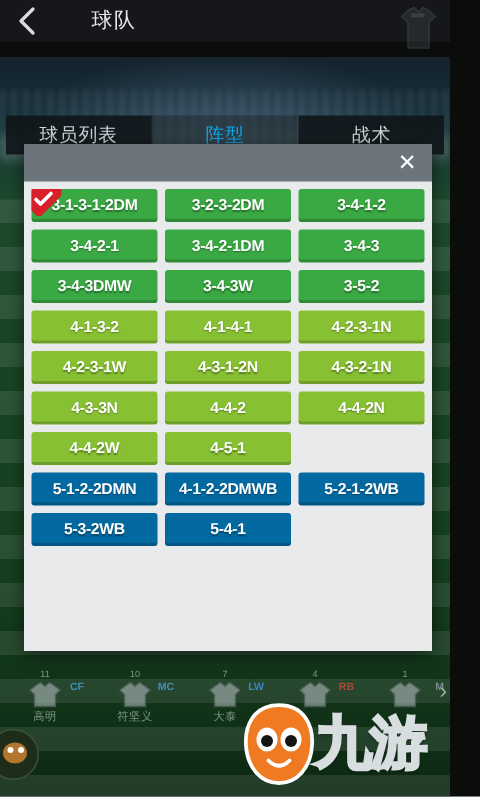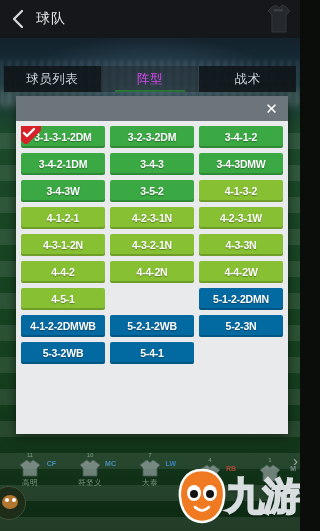--- a/index.html
+++ b/index.html
@@ -24,52 +24,52 @@
     filter:blur(3px);
   }
   .crowd{position:absolute;left:0;top:22px;width:300px;height:44px;opacity:.35;
     background:repeating-linear-gradient(90deg,rgba(200,210,220,.35) 0 3px,rgba(60,70,80,.2) 3px 8px);
     filter:blur(1.6px);}
   .stripes{position:absolute;left:0;top:95px;width:300px;height:398px;opacity:.10;
     background:repeating-linear-gradient(180deg,rgba(255,255,255,.9) 0 16px,rgba(0,0,0,0) 16px 32px);}
 
   
   .topbar{
-    position:absolute;left:0;top:0;width:300px;height:38px;
-    background:#15171a;display:flex;align-items:center;
+    position:absolute;left:0;top:0;width:300px;height:28px;
+    background:#15171a;display:flex;align-items:center;gap:25px;
   }
   .back-arrow{
     width:34px;height:38px;display:flex;align-items:center;justify-content:center;
     cursor:pointer;
   }
   .back-arrow svg{display:block;}
   .top-title{
     color:#e8e8e8;font-size:14px;letter-spacing:1px;margin-left:2px;
   }
   .jersey-icon{
     position:absolute;right:8px;top:3px;width:26px;height:32px;
     opacity:.45;
   }
 
   
   .tabs{
-    position:absolute;left:4px;top:66px;width:292px;height:26px;
+    position:absolute;left:4px;top:77px;width:292px;height:26px;
     display:flex;
   }
   .tab{
     flex:1;display:flex;align-items:center;justify-content:center;
     color:#cfd6da;font-size:12.5px;letter-spacing:.5px;
     background:rgba(16,20,24,.88);
     border-right:1px solid rgba(80,90,100,.35);
     cursor:pointer;position:relative;
   }
   .tab:last-child{border-right:none;}
   .tab.active{
     background:rgba(32,40,44,.55);
-    color:#d946ef;
+    color:#0ea5e9;
   }
   .tab.active:after{
     content:"";position:absolute;left:14%;right:14%;bottom:0;height:2px;
     background:#2f7a3a;
   }
 
   
   .dialog{
     position:absolute;left:16px;top:96px;width:272px;height:338px;
     background:#e8eaec;
@@ -112,21 +112,21 @@
   }
   .ribbon:before{
     content:"";position:absolute;left:-8px;top:-12px;width:26px;height:26px;
     background:#d8202a;transform:rotate(45deg);
   }
   .ribbon svg{position:absolute;left:1px;top:1px;}
 
   
   .players{
     position:absolute;left:0;top:446px;width:300px;height:46px;
-    display:flex;align-items:center;
+    display:flex;align-items:flex-start;
   }
   .player{
     flex:1;display:flex;flex-direction:column;align-items:center;
     position:relative;cursor:pointer;
   }
   .num{font-size:6px;color:#9fb0a2;opacity:.8;height:8px;line-height:8px;}
   .shirt{width:22px;height:18px;opacity:.55;}
   .pname{font-size:7.5px;color:#9db9a3;opacity:.75;margin-top:1px;letter-spacing:.4px;}
   .ptag{position:absolute;right:4px;top:9px;font-size:7px;font-weight:bold;opacity:.85;}
   .chev{
@@ -135,21 +135,21 @@
   .coach{
     position:absolute;left:-8px;top:486px;width:32px;height:32px;border-radius:50%;
     background:#1d2d1a;border:1px solid #3d5236;overflow:hidden;
   }
   .coach .face{position:absolute;left:9px;top:8px;width:16px;height:14px;border-radius:50%;background:#b2762f;}
   .coach .eye{position:absolute;top:11px;width:4px;height:4px;border-radius:50%;background:#fff;}
   .coach .eye.l{left:12px;} .coach .eye.r{left:19px;}
 
   
   .watermark{
-    position:absolute;right:0;bottom:6px;display:flex;align-items:center;
+    position:absolute;right:16px;bottom:6px;display:flex;align-items:center;
     pointer-events:none;
   }
   .blob{width:52px;height:58px;position:relative;}
   .wm-text{
     font-size:38px;font-weight:bold;color:#ffffff;
     -webkit-text-stroke:2px #d8dde0;
     letter-spacing:-1px;line-height:1;margin-left:-2px;
     text-shadow:0 2px 3px rgba(0,0,0,.35);
   }
 </style>
@@ -204,39 +204,42 @@
             </div>
             <span>3-1-3-1-2DM</span>
           </div>
           <div class="cell g-dark">
             <span>3-2-3-2DM</span>
           </div>
           <div class="cell g-dark">
             <span>3-4-1-2</span>
           </div>
           <div class="cell g-dark">
+            <span>3-4-2-1</span>
+          </div>
+          <div class="cell g-dark">
             <span>3-4-2-1DM</span>
           </div>
           <div class="cell g-dark">
             <span>3-4-3</span>
           </div>
           <div class="cell g-dark">
             <span>3-4-3DMW</span>
           </div>
           <div class="cell g-dark">
             <span>3-4-3W</span>
           </div>
           <div class="cell g-dark">
             <span>3-5-2</span>
           </div>
           <div class="cell g-light">
             <span>4-1-3-2</span>
           </div>
           <div class="cell g-light">
-            <span>4-1-2-1</span>
+            <span>4-1-4-1</span>
           </div>
           <div class="cell g-light">
             <span>4-2-3-1N</span>
           </div>
           <div class="cell g-light">
             <span>4-2-3-1W</span>
           </div>
           <div class="cell g-light">
             <span>4-3-1-2N</span>
           </div>
@@ -262,23 +265,20 @@
             <span></span>
           </div>
           <div class="cell g-orange">
             <span>5-1-2-2DMN</span>
           </div>
           <div class="cell g-orange">
             <span>4-1-2-2DMWB</span>
           </div>
           <div class="cell g-orange">
             <span>5-2-1-2WB</span>
-          </div>
-          <div class="cell g-orange">
-            <span>5-2-3N</span>
           </div>
           <div class="cell g-orange">
             <span>5-3-2WB</span>
           </div>
           <div class="cell g-orange">
             <span>5-4-1</span>
           </div>
         </div>
     </div>
   </div>

